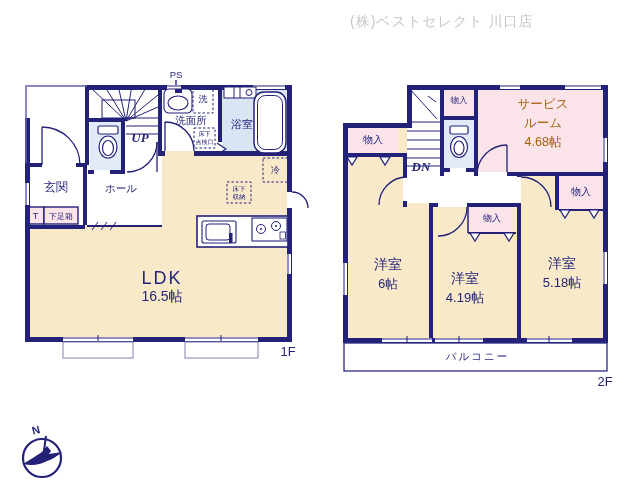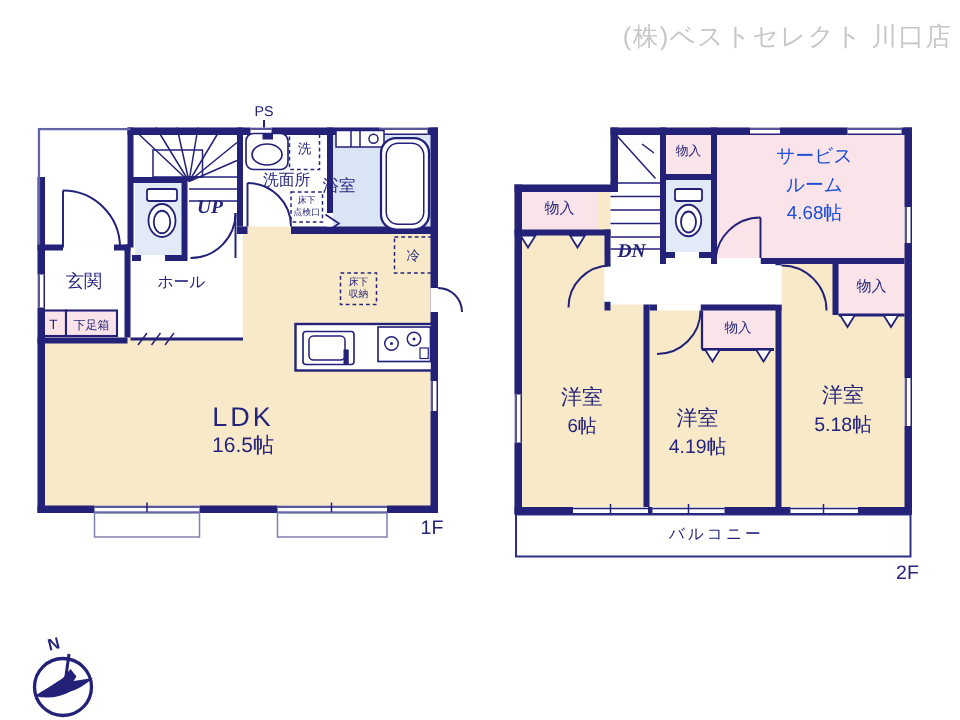--- a/index.html
+++ b/index.html
@@ -1,24 +1,24 @@
 <!DOCTYPE html>
 <html><head>
 <meta charset="utf-8">
 <style>
   html,body{margin:0;padding:0;background:#ffffff;}
   .canvas{position:relative;width:640px;height:480px;background:#ffffff;overflow:hidden;
           font-family:"Liberation Sans",sans-serif;}
   .plan-svg{position:absolute;left:0;top:0;}
   .lbl{position:absolute;color:#26257b;text-align:center;line-height:1.12;white-space:nowrap;z-index:5;}
-  .watermark{position:absolute;left:350px;top:13px;width:285px;text-align:right;
-             font-size:17px;color:#c7c7c9;letter-spacing:1px;z-index:5;}
+  .watermark{position:absolute;left:350px;top:13px;width:285px;text-align:left;
+             font-size:14px;color:#c7c7c9;letter-spacing:1px;z-index:5;}
   .serif-i{font-family:"Liberation Serif",serif;font-style:italic;font-weight:bold;}
   .tiny{font-size:6px;line-height:1.25;}
-  .svc-block{position:absolute;left:498px;top:96px;width:90px;text-align:center;z-index:5;color:#1d4ed8;}
+  .svc-block{position:absolute;left:498px;top:96px;width:90px;text-align:center;z-index:5;color:#a16207;}
   .svc-block div{white-space:nowrap;}
 </style>
 </head>
 <body>
 
 <div class="canvas">
 
   <div class="watermark">(株)ベストセレクト 川口店</div>
 
   <svg class="plan-svg" width="640" height="480" viewBox="0 0 640 480">
@@ -270,21 +270,21 @@
   <div class="lbl" style="left:27px;top:211px;width:17px;font-size:9px;">T</div>
   <div class="lbl" style="left:44px;top:213px;width:34px;font-size:8px;">下足箱</div>
   <div class="lbl serif-i" style="left:128px;top:131px;width:24px;font-size:13px;">UP</div>
   <div class="lbl" style="left:167px;top:70px;width:18px;font-size:9.5px;">PS</div>
   <div class="lbl" style="left:193px;top:94px;width:20px;font-size:9px;">洗</div>
   <div class="lbl" style="left:162px;top:115px;width:58px;font-size:10.5px;">洗面所</div>
   <div class="lbl tiny" style="left:194px;top:131px;width:21px;">
     <div>床下</div>
     <div>点検口</div>
   </div>
-  <div class="lbl" style="left:204px;top:118px;width:44px;font-size:11px;">浴室</div>
+  <div class="lbl" style="left:220px;top:118px;width:44px;font-size:11px;">浴室</div>
   <div class="lbl" style="left:263px;top:165px;width:25px;font-size:9px;">冷</div>
   <div class="lbl tiny" style="left:227px;top:185px;width:24px;font-size:6.5px;">
     <div>床下</div>
     <div>収納</div>
   </div>
   <div class="lbl" style="left:112px;top:268px;width:100px;font-size:18px;letter-spacing:2px;">LDK</div>
   <div class="lbl" style="left:112px;top:289px;width:100px;font-size:14px;">16.5帖</div>
   <div class="lbl" style="left:276px;top:345px;width:24px;font-size:13px;">1F</div>
 
   <div class="lbl" style="left:444px;top:96px;width:30px;font-size:8.5px;">物入</div>

